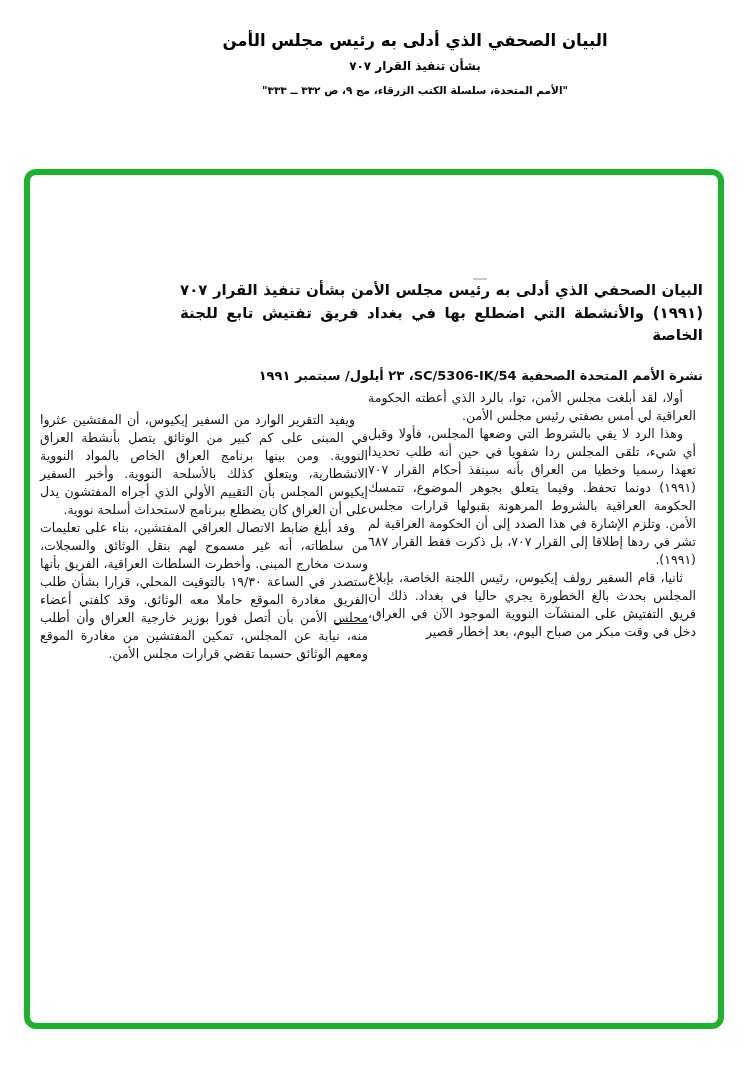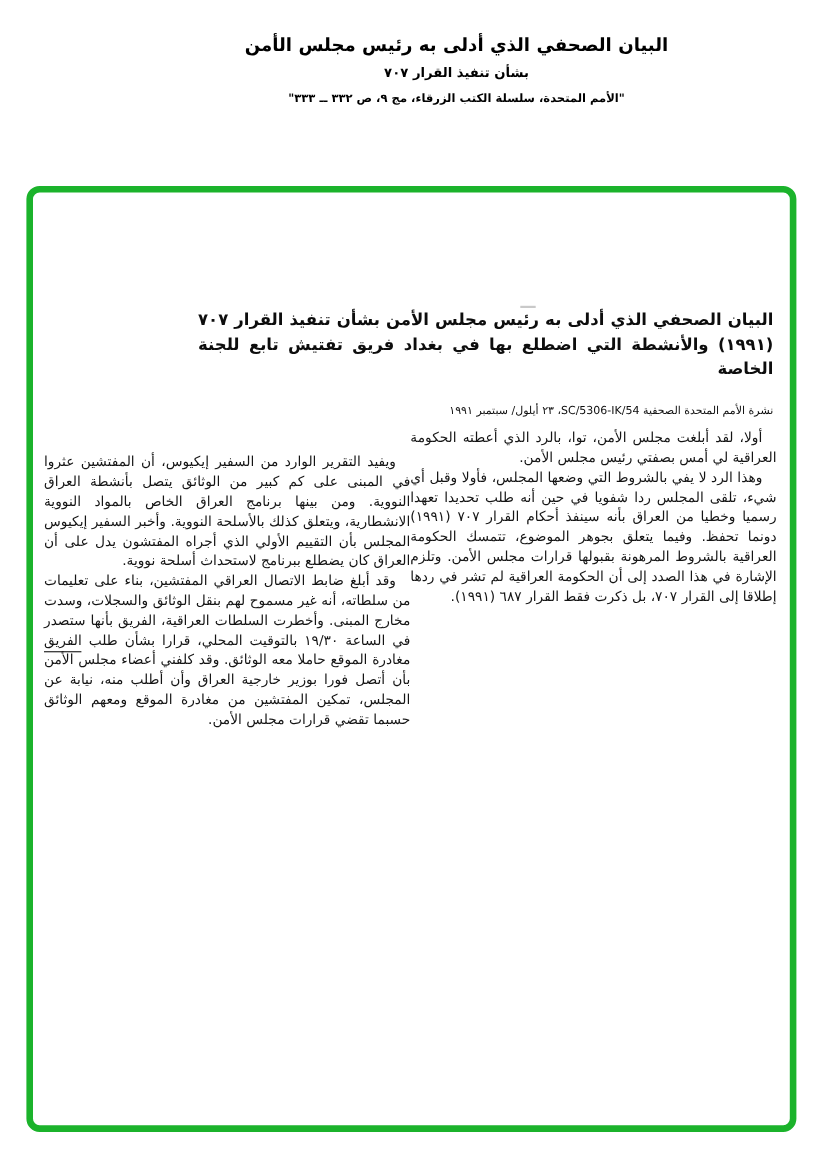--- a/index.html
+++ b/index.html
@@ -66,46 +66,46 @@
     font-size: 15px;
     font-weight: bold;
     line-height: 22.5px;
     text-align: justify;
     color: #0d0d0d;
   }
   .dateline {
     position: absolute;
     top: 193px;
     right: 15px;
-    font-size: 10px;
-    font-weight: normal;
+    font-size: 13px;
+    font-weight: bold;
     color: #0d0d0d;
     white-space: nowrap;
   }
   .columns {
     position: absolute;
     top: 214px;
-    right: 12px;
+    right: 22px;
     left: 10px;
     display: flex;
     align-items: flex-start;
   }
   .col { flex: 1 1 0; min-width: 0; }
   .col p {
     margin: 0;
     font-size: 12.5px;
     line-height: 18px;
     text-align: justify;
     text-indent: 13px;
     color: #141414;
   }
   .col-left { padding-top: 22px; }
   .u-word {
     border-bottom: 1.5px solid #141414;
-    padding-bottom: 3px;
+    padding-bottom: 16px;
   }
 </style>
 </head>
 <body>
 
 <div class="page">
 
   <header class="top-header" dir="rtl">
     <div class="l1">البيان الصحفي الذي أدلى به رئيس مجلس الأمن</div>
     <div class="l2">بشأن تنفيذ القرار ٧٠٧</div>
@@ -119,20 +119,21 @@
 
       <h2 class="doc-title">البيان الصحفي الذي أدلى به رئيس مجلس الأمن بشأن تنفيذ القرار ٧٠٧ (١٩٩١) والأنشطة التي اضطلع بها في بغداد فريق تفتيش تابع للجنة الخاصة</h2>
 
       <div class="dateline">نشرة الأمم المتحدة الصحفية SC/5306-IK/54، ٢٣ أيلول/ سبتمبر ١٩٩١</div>
 
       <div class="columns">
 
         <div class="col col-right">
           <p>أولا، لقد أبلغت مجلس الأمن، توا، بالرد الذي أعطته الحكومة العراقية لي أمس بصفتي رئيس مجلس الأمن.</p>
           <p>وهذا الرد لا يفي بالشروط التي وضعها المجلس، فأولا وقبل أي شيء، تلقى المجلس ردا شفويا في حين أنه طلب تحديدا تعهدا رسميا وخطيا من العراق بأنه سينفذ أحكام القرار ٧٠٧ (١٩٩١) دونما تحفظ. وفيما يتعلق بجوهر الموضوع، تتمسك الحكومة العراقية بالشروط المرهونة بقبولها قرارات مجلس الأمن. وتلزم الإشارة في هذا الصدد إلى أن الحكومة العراقية لم تشر في ردها إطلاقا إلى القرار ٧٠٧، بل ذكرت فقط القرار ٦٨٧ (١٩٩١).</p>
+          <p>ثانيا، قام السفير رولف إيكيوس، رئيس اللجنة الخاصة، بإبلاغ المجلس بحدث بالغ الخطورة يجري حاليا في بغداد. ذلك أن فريق التفتيش على المنشآت النووية الموجود الآن في العراق، دخل في وقت مبكر من صباح اليوم، بعد إخطار قصير</p>
         </div>
 
         <div class="col col-left">
           <p>ويفيد التقرير الوارد من السفير إيكيوس، أن المفتشين عثروا في المبنى على كم كبير من الوثائق يتصل بأنشطة العراق النووية. ومن بينها برنامج العراق الخاص بالمواد النووية الانشطارية، ويتعلق كذلك بالأسلحة النووية. وأخبر السفير إيكيوس المجلس بأن التقييم الأولي الذي أجراه المفتشون يدل على أن العراق كان يضطلع ببرنامج لاستحداث أسلحة نووية.</p>
           <p><span>وقد أبلغ ضابط الاتصال العراقي المفتشين، بناء على تعليمات من سلطاته، أنه غير مسموح لهم بنقل الوثائق والسجلات، وسدت مخارج المبنى. وأخطرت السلطات العراقية، الفريق بأنها ستصدر في الساعة ١٩/٣٠ بالتوقيت المحلي، قرارا بشأن طلب </span><span class="u-word">الفريق</span><span> مغادرة الموقع حاملا معه الوثائق. وقد كلفني أعضاء مجلس الأمن بأن أتصل فورا بوزير خارجية العراق وأن أطلب منه، نيابة عن المجلس، تمكين المفتشين من مغادرة الموقع ومعهم الوثائق حسبما تقضي قرارات مجلس الأمن.</span></p>
         </div>
 
       </div>
     </div>
   </div>

